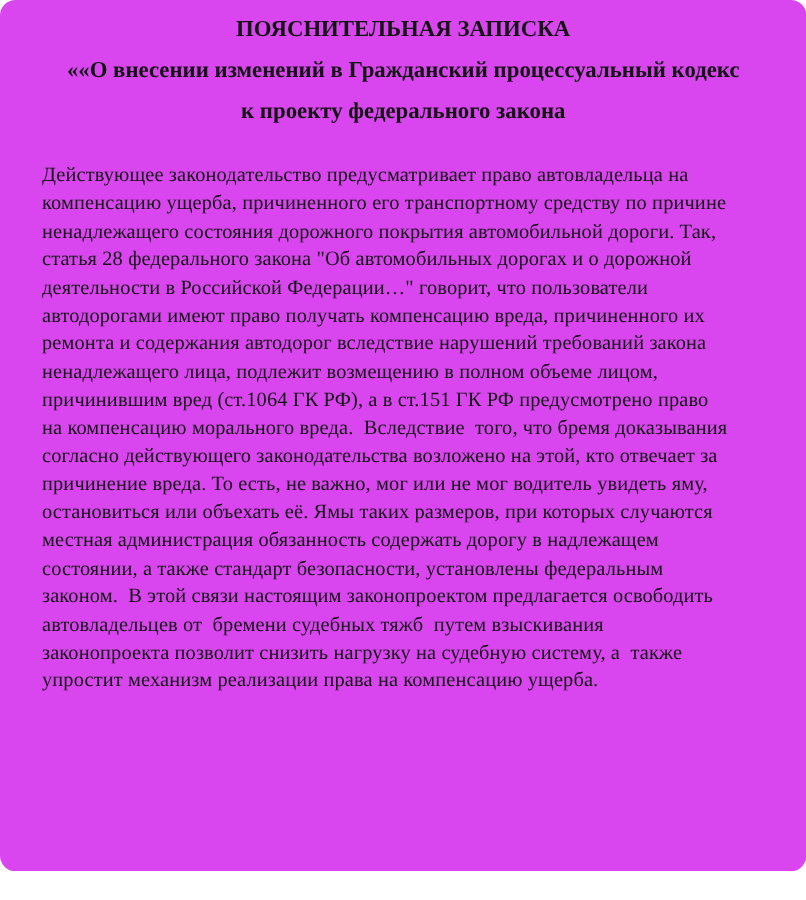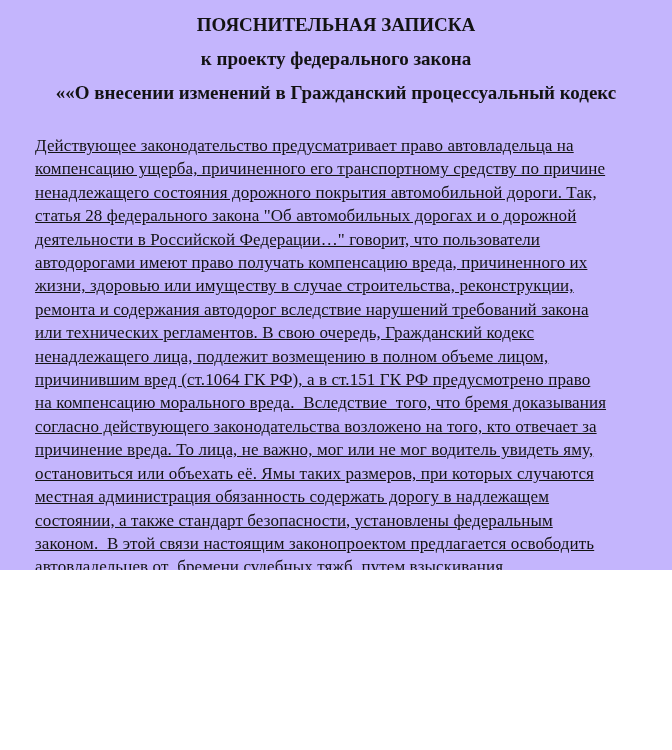--- a/index.html
+++ b/index.html
@@ -3,26 +3,27 @@
 <meta charset="utf-8">
 <style>
   html, body {
     margin: 0;
     padding: 0;
     background: #ffffff;
   }
   .page {
     position: relative;
     width: 672px;
-    height: 570px;
-    background: #c4b5fd;
+    height: 726px;
+    background: #d946ef;
     color: #131313;
     font-family: "Liberation Serif", serif;
     overflow: hidden;
     box-sizing: border-box;
+    border-radius: 13px;
   }
   .heading {
     padding-top: 8px;
     text-align: center;
   }
   .heading-line {
     font-weight: bold;
     font-size: 19px;
     line-height: 34px;
     white-space: pre;
@@ -30,50 +31,48 @@
   .doc-body {
     margin-top: 24px;
     padding-left: 35px;
     padding-right: 20px;
   }
   .body-line {
     font-size: 17px;
     line-height: 23.4px;
     white-space: pre;
     letter-spacing: 0.1px;
-    text-decoration: underline;
   }
 </style>
 </head>
 <body>
 
 <div class="page">
 
   <div class="heading">
     <div class="heading-line">ПОЯСНИТЕЛЬНАЯ ЗАПИСКА</div>
+    <div class="heading-line">««О внесении изменений в Гражданский процессуальный кодекс</div>
     <div class="heading-line">к проекту федерального закона</div>
-    <div class="heading-line">««О внесении изменений в Гражданский процессуальный кодекс</div>
   </div>
 
   <div class="doc-body">
     <div class="body-line">Действующее законодательство предусматривает право автовладельца на</div>
     <div class="body-line">компенсацию ущерба, причиненного его транспортному средству по причине</div>
     <div class="body-line">ненадлежащего состояния дорожного покрытия автомобильной дороги. Так,</div>
     <div class="body-line">статья 28 федерального закона "Об автомобильных дорогах и о дорожной</div>
     <div class="body-line">деятельности в Российской Федерации…" говорит, что пользователи</div>
     <div class="body-line">автодорогами имеют право получать компенсацию вреда, причиненного их</div>
-    <div class="body-line">жизни, здоровью или имуществу в случае строительства, реконструкции,</div>
     <div class="body-line">ремонта и содержания автодорог вследствие нарушений требований закона</div>
-    <div class="body-line">или технических регламентов. В свою очередь, Гражданский кодекс</div>
     <div class="body-line">ненадлежащего лица, подлежит возмещению в полном объеме лицом,</div>
     <div class="body-line">причинившим вред (ст.1064 ГК РФ), а в ст.151 ГК РФ предусмотрено право</div>
     <div class="body-line">на компенсацию морального вреда.  Вследствие  того, что бремя доказывания</div>
-    <div class="body-line">согласно действующего законодательства возложено на того, кто отвечает за</div>
-    <div class="body-line">причинение вреда. То лица, не важно, мог или не мог водитель увидеть яму,</div>
+    <div class="body-line">согласно действующего законодательства возложено на этой, кто отвечает за</div>
+    <div class="body-line">причинение вреда. То есть, не важно, мог или не мог водитель увидеть яму,</div>
     <div class="body-line">остановиться или объехать её. Ямы таких размеров, при которых случаются</div>
     <div class="body-line">местная администрация обязанность содержать дорогу в надлежащем</div>
     <div class="body-line">состоянии, а также стандарт безопасности, установлены федеральным</div>
     <div class="body-line">законом.  В этой связи настоящим законопроектом предлагается освободить</div>
     <div class="body-line">автовладельцев от  бремени судебных тяжб  путем взыскивания</div>
+    <div class="body-line">законопроекта позволит снизить нагрузку на судебную систему, а  также</div>
     <div class="body-line">упростит механизм реализации права на компенсацию ущерба.</div>
   </div>
 
 </div>
 
 </body></html>

